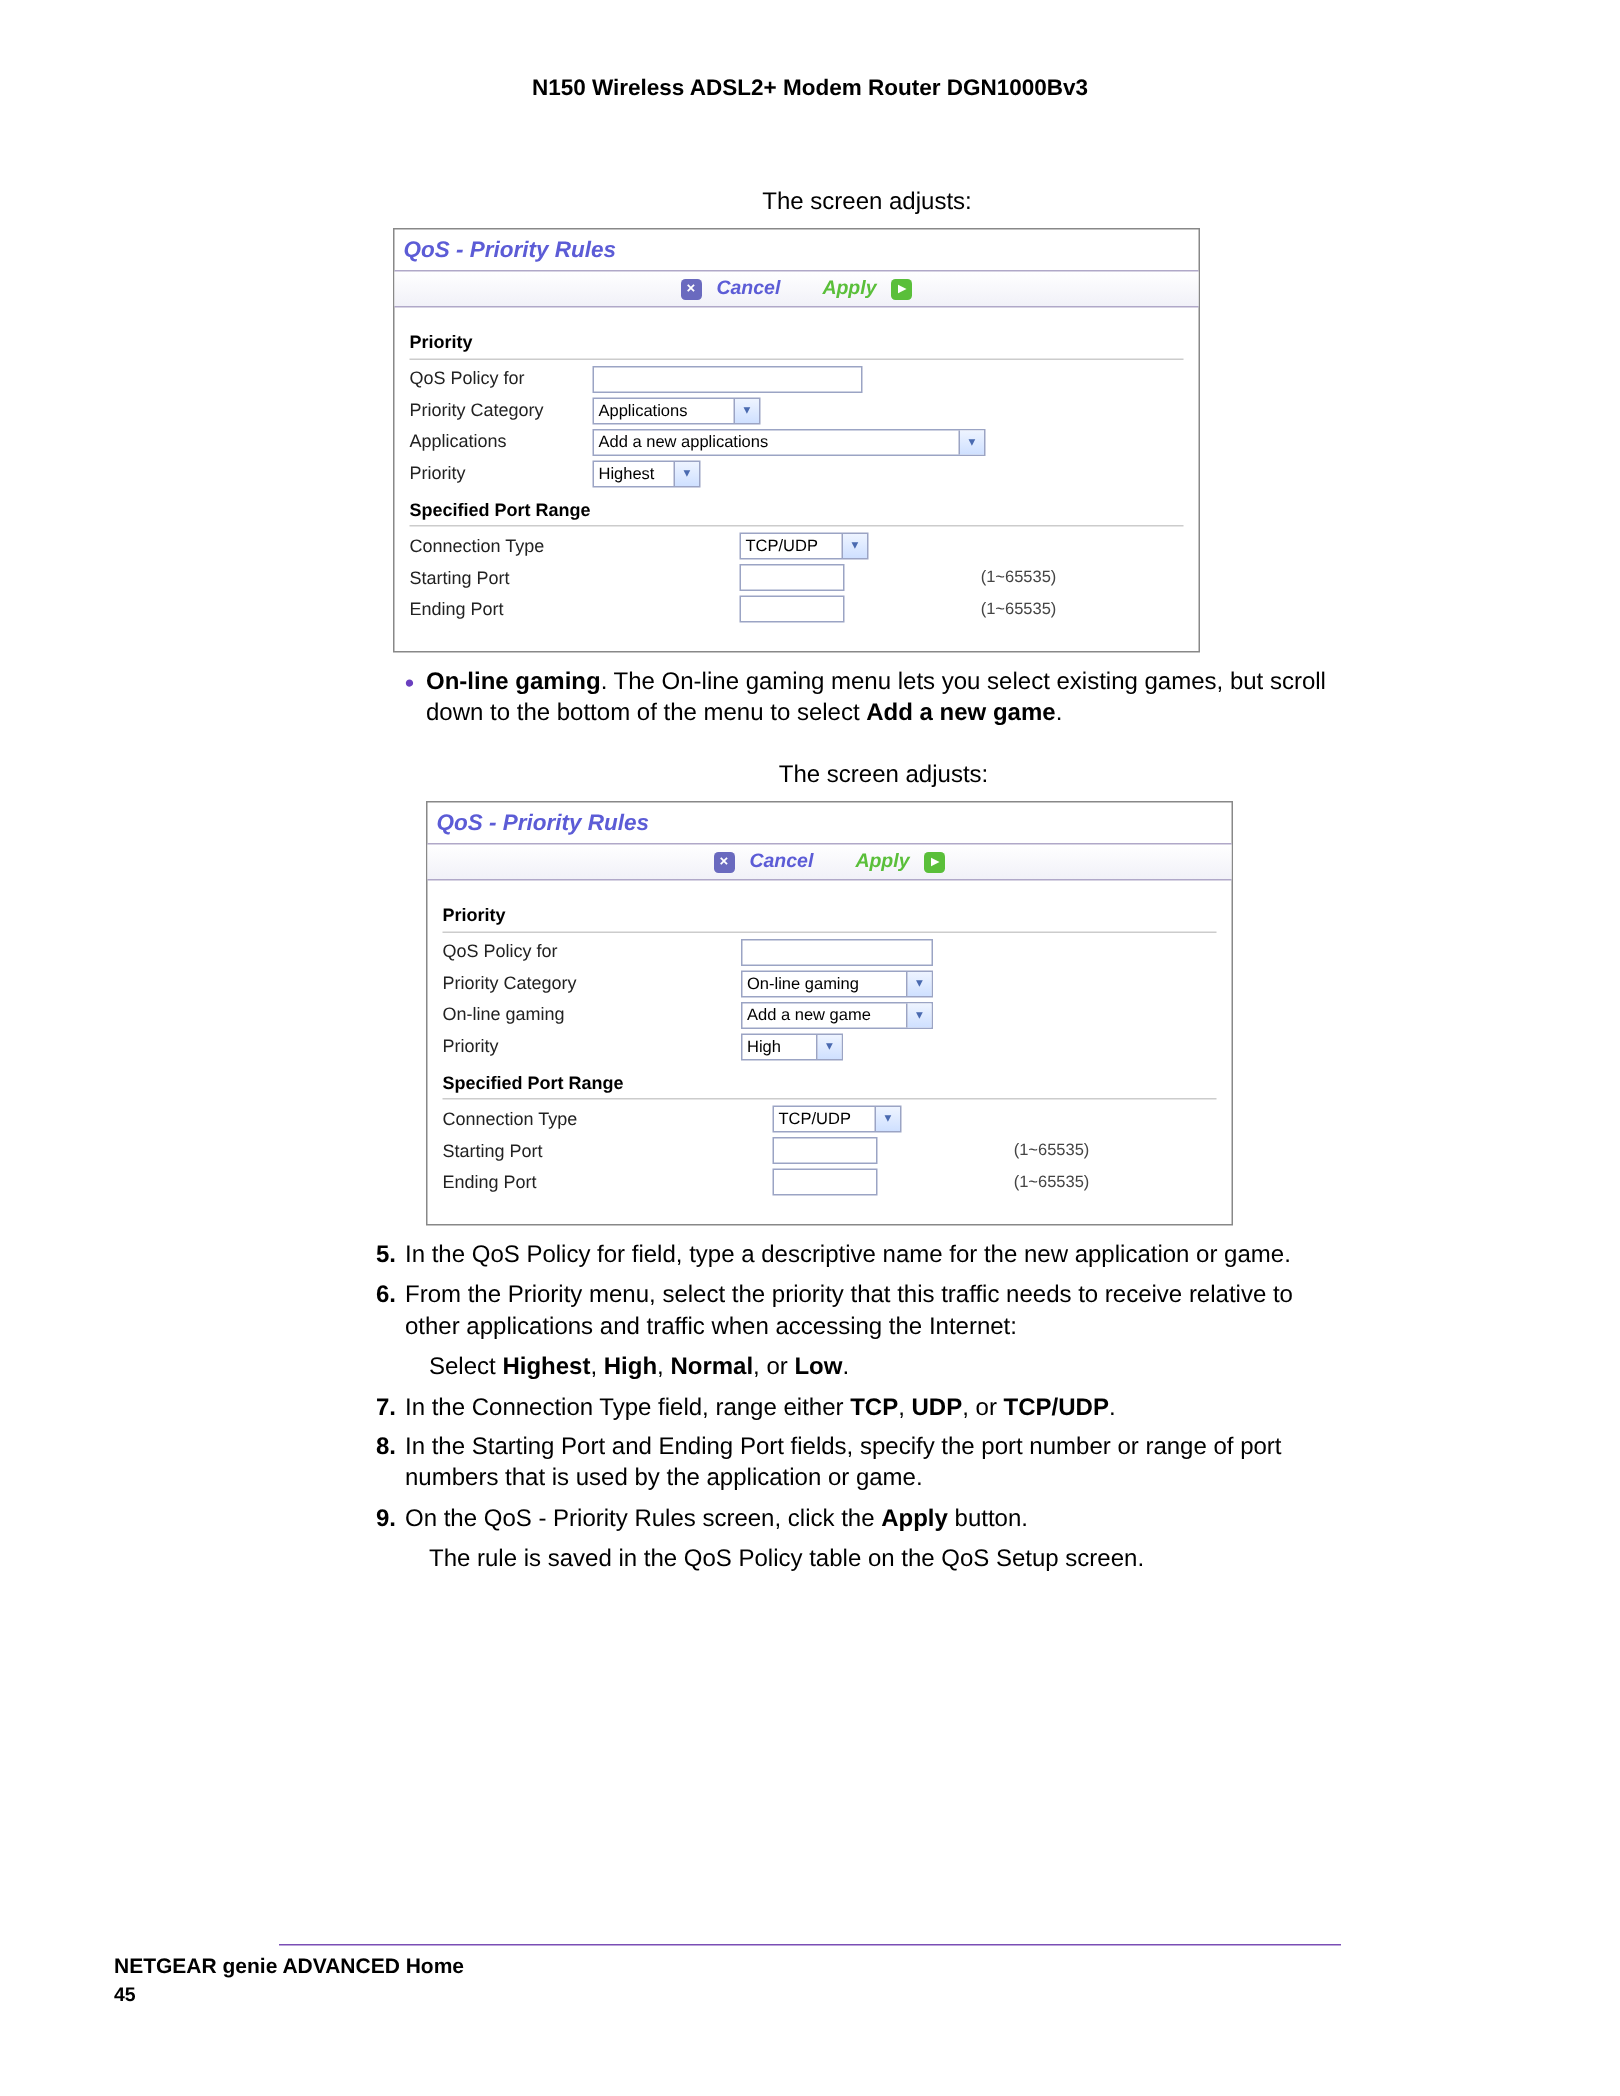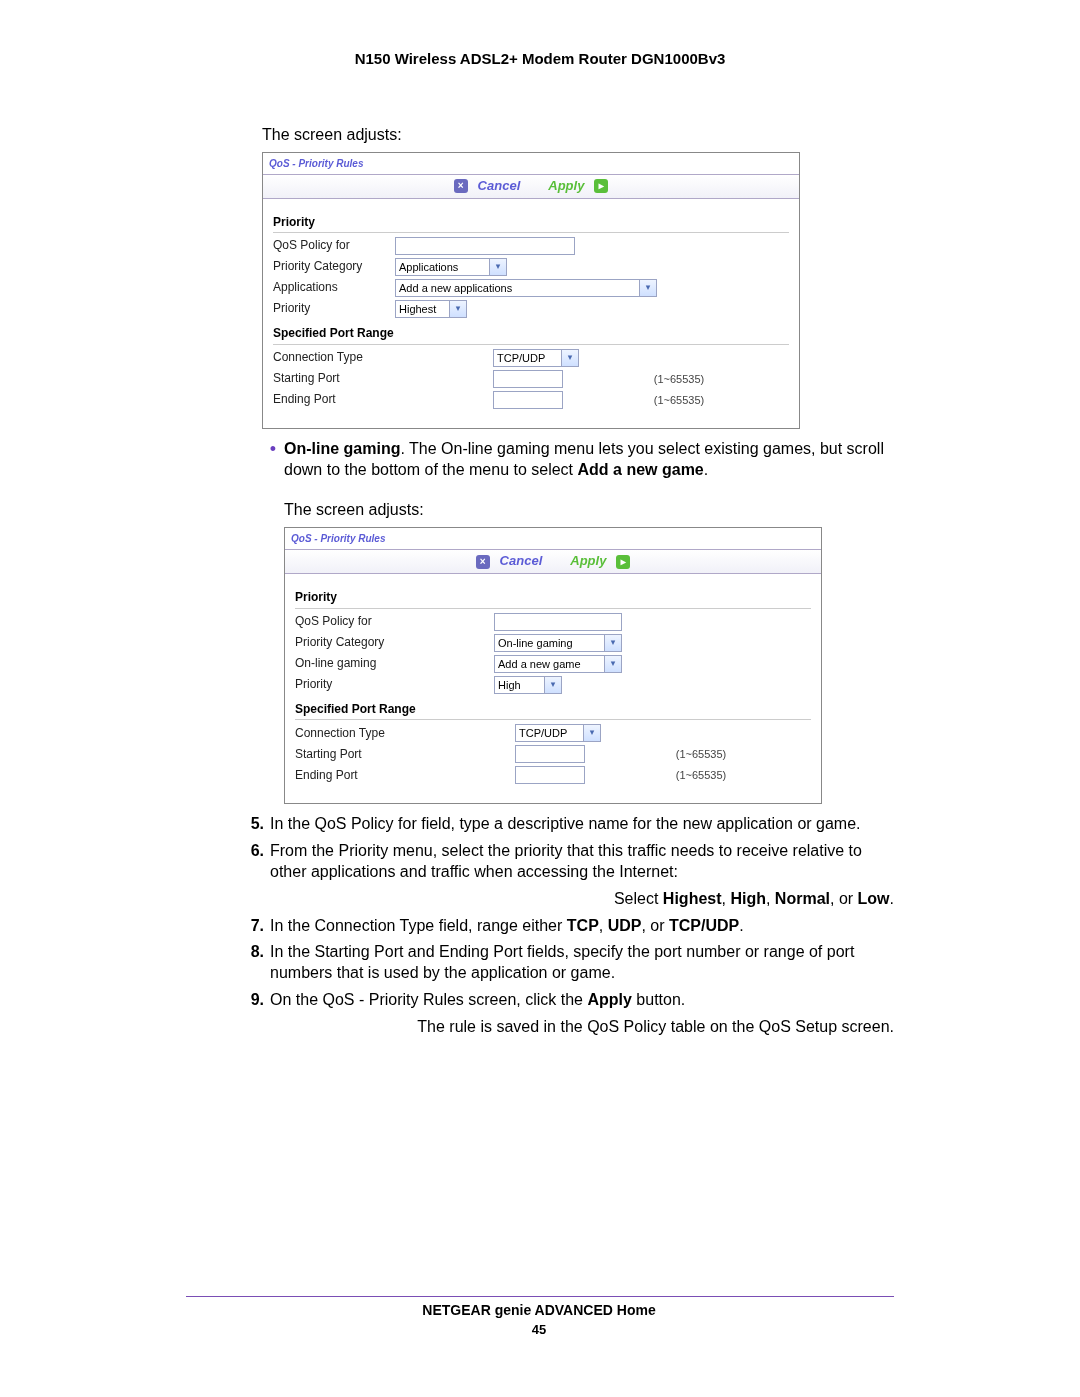--- a/index.html
+++ b/index.html
@@ -23,35 +23,36 @@
     font-size: 15px;
     margin-bottom: 58px;
   }
   .content {
     padding-left: 76px;
     font-size: 16px;
     line-height: 1.3;
   }
   .lead {
     margin: 20px 0 6px 0;
+    text-align: center;
   }
 
   
   .panel {
     border: 1px solid #888;
     width: 536px;
     margin: 0 0 10px 0;
     background: #fff;
     font-size: 12px;
   }
   .panel-title {
     color: #5c5cd6;
     font-style: italic;
     font-weight: bold;
-    font-size: 10px;
+    font-size: 15px;
     padding: 4px 6px 4px 6px;
   }
   .panel-toolbar {
     border-top: 1px solid #b0a8c8;
     border-bottom: 1px solid #b0a8c8;
     background: linear-gradient(#fff,#f1f1f8);
     display: flex;
     justify-content: center;
     gap: 28px;
     padding: 3px 0;
@@ -157,34 +158,33 @@
     margin: 6px 0 6px -24px;
   }
   .step-num {
     width: 26px;
     flex: 0 0 26px;
     font-weight: bold;
     text-align: right;
     margin-right: 6px;
   }
   .step-text { flex: 1; }
-  .after-step { margin-left: 24px; margin-top: 4px; text-align: right; }
+  .after-step { margin-left: 24px; margin-top: 4px; }
 
   .footer-rule {
     position: absolute;
     left: 110px;
     right: 110px;
     bottom: 100px;
     border-top: 1px solid #7a4eb5;
   }
   .footer {
     position: absolute;
     left: 0; right: 2px;
     bottom: 60px;
-    text-align: center;
   }
   .footer-title { font-weight: bold; font-size: 14px; }
   .footer-page  { font-weight: bold; font-size: 13px; margin-top: 4px; }
 
   b { font-weight: bold; }
 </style>
 </head>
 <body>
 
 <div class="page">

